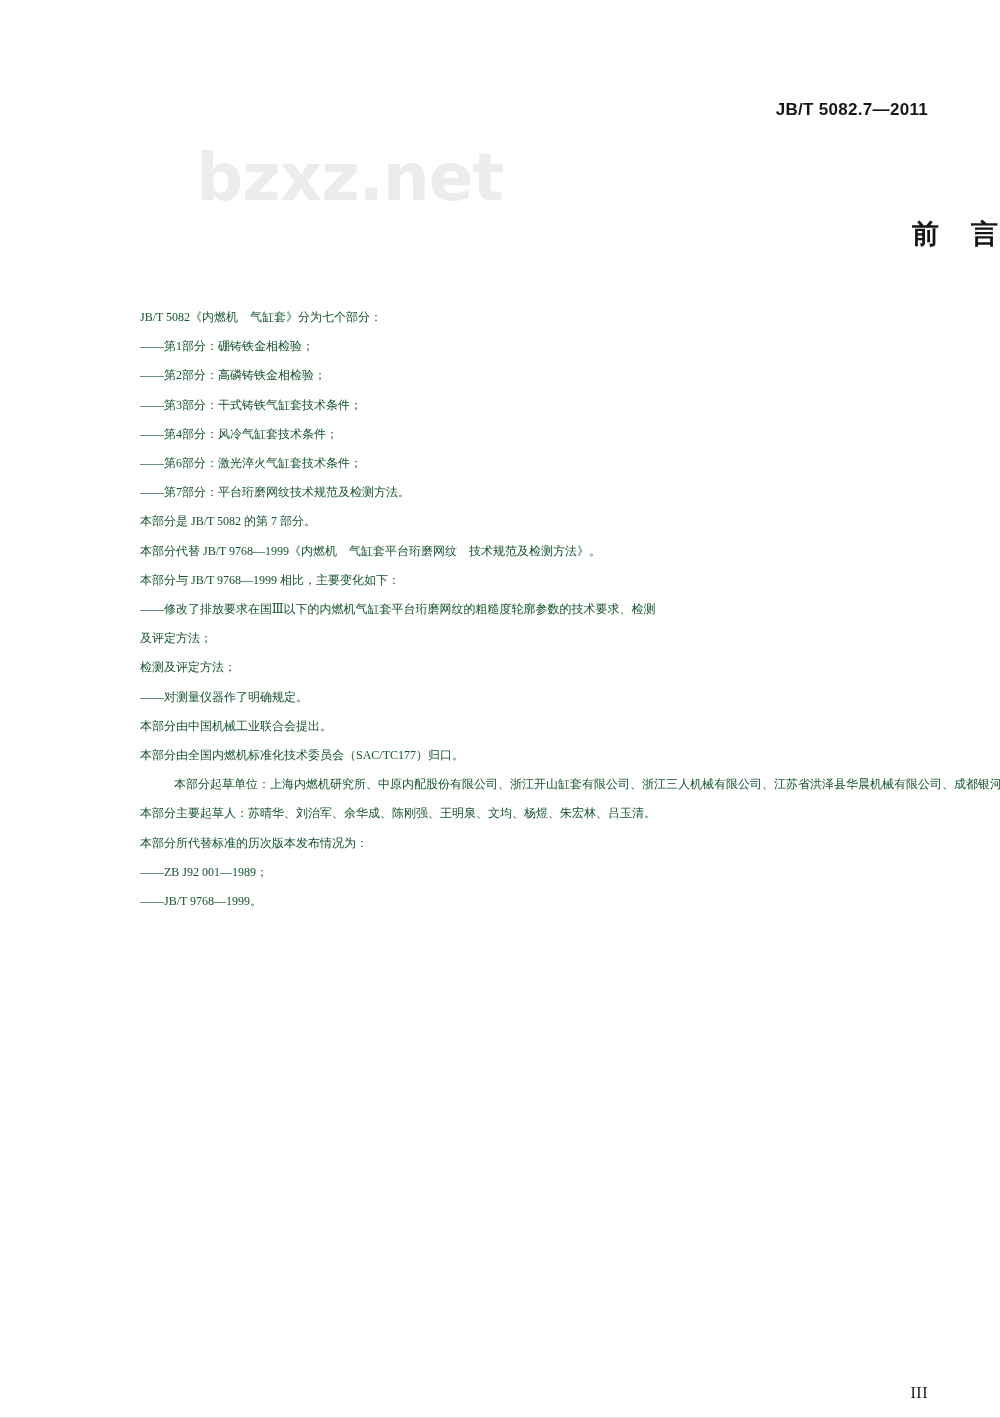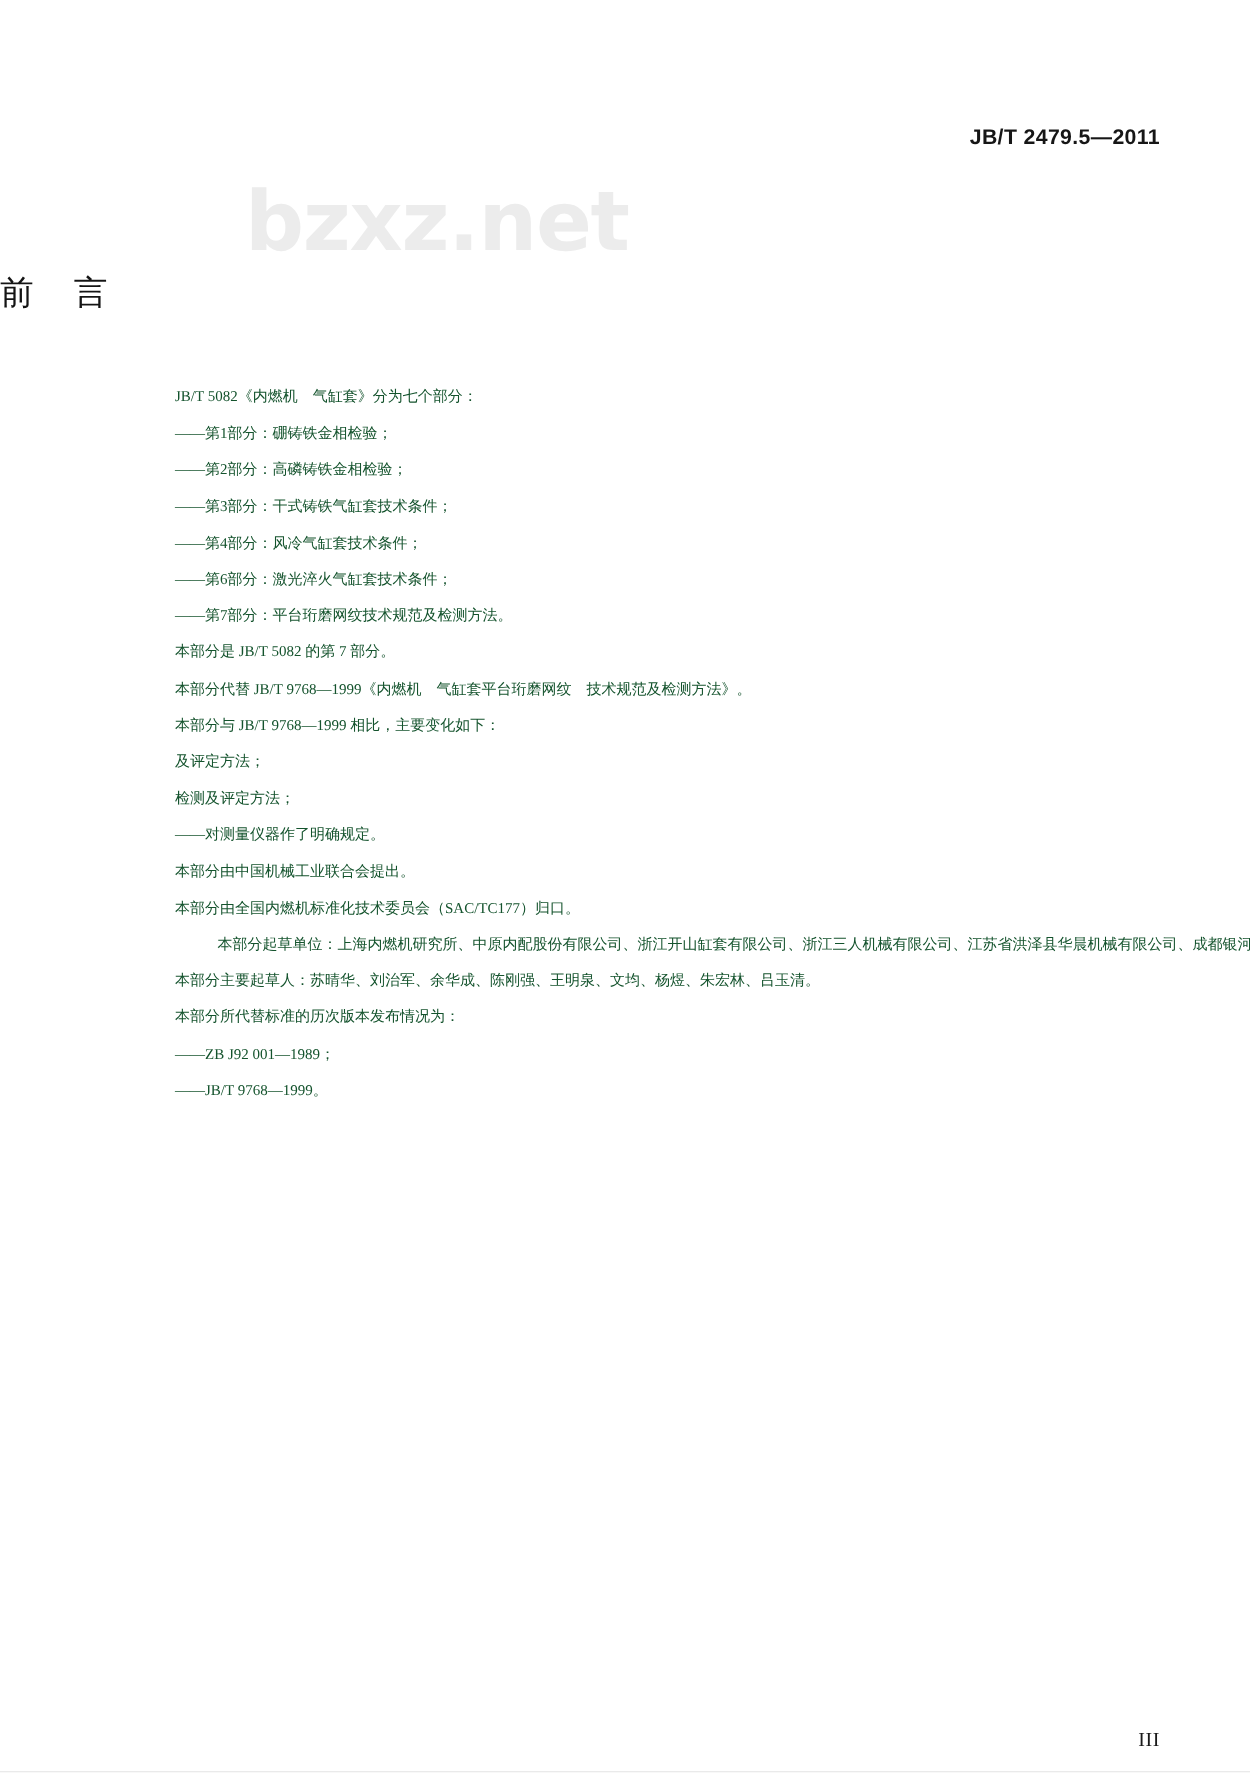--- a/index.html
+++ b/index.html
@@ -48,23 +48,23 @@
     user-select: none;
     white-space: nowrap;
   }
 
   
   .section-title {
     position: absolute;
     top: 216px;
     left: 0;
     width: 1000px;
-    text-align: left;
+    text-align: right;
     font-size: 27px;
-    font-weight: normal;
+    font-weight: bold;
     letter-spacing: 2px;
     color: #141414;
   }
   .section-title .gap { display: inline-block; width: 30px; }
 
   
   .body-block {
     position: absolute;
     left: 140px;
     top: 303px;
@@ -108,21 +108,21 @@
     font-size: 16px;
     color: #1a1a1a;
     letter-spacing: 0.5px;
   }
 </style>
 </head>
 <body>
 
 <div class="page">
 
-  <div class="doc-header">JB/T 2479.5—2011</div>
+  <div class="doc-header">JB/T 5082.7—2011</div>
 
   <div class="watermark">bzxz.net</div>
 
   <div class="section-title">
     <span>前</span><span class="gap"></span><span>言</span>
   </div>
 
   <div class="body-block">
 
     <p class="line">JB/T 5082《内燃机　气缸套》分为七个部分：</p>
@@ -133,20 +133,21 @@
     <p class="dash-line">——第4部分：风冷气缸套技术条件；</p>
     <p class="dash-line">——第6部分：激光淬火气缸套技术条件；</p>
     <p class="dash-line">——第7部分：平台珩磨网纹技术规范及检测方法。</p>
 
     <p class="line">本部分是 JB/T 5082 的第 7 部分。</p>
 
     <p class="line">本部分代替 JB/T 9768—1999《内燃机　气缸套平台珩磨网纹　技术规范及检测方法》。</p>
 
     <p class="line">本部分与 JB/T 9768—1999 相比，主要变化如下：</p>
 
+    <p class="dash-line">——修改了排放要求在国Ⅲ以下的内燃机气缸套平台珩磨网纹的粗糙度轮廓参数的技术要求、检测</p>
     <p class="dash-cont">及评定方法；</p>
 
     <p class="dash-cont">检测及评定方法；</p>
 
     <p class="dash-line">——对测量仪器作了明确规定。</p>
 
     <p class="line">本部分由中国机械工业联合会提出。</p>
 
     <p class="line">本部分由全国内燃机标准化技术委员会（SAC/TC177）归口。</p>
 

